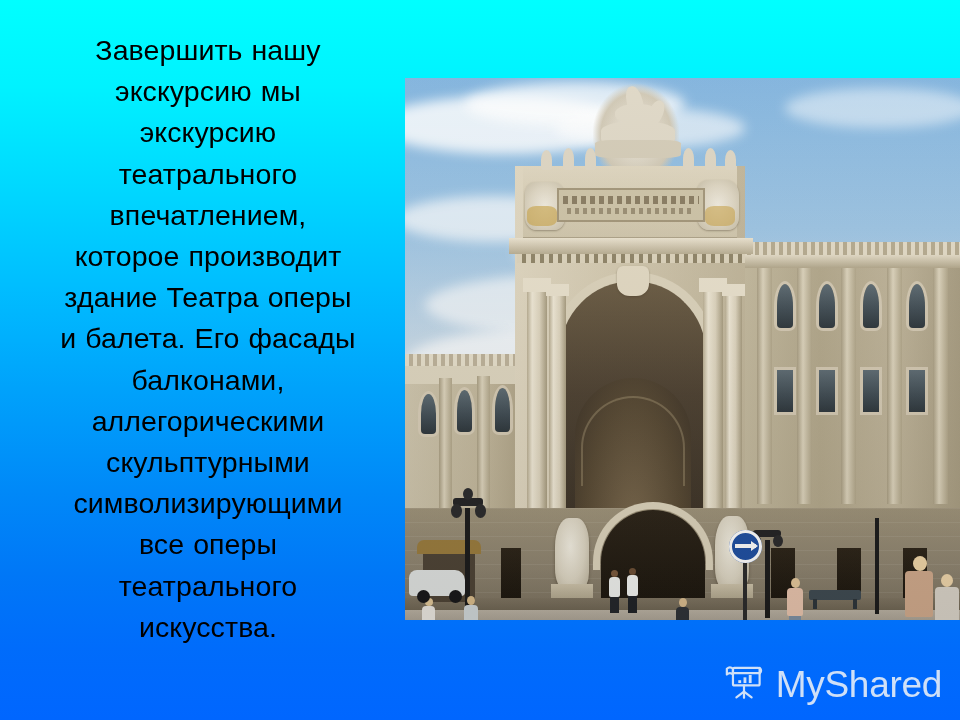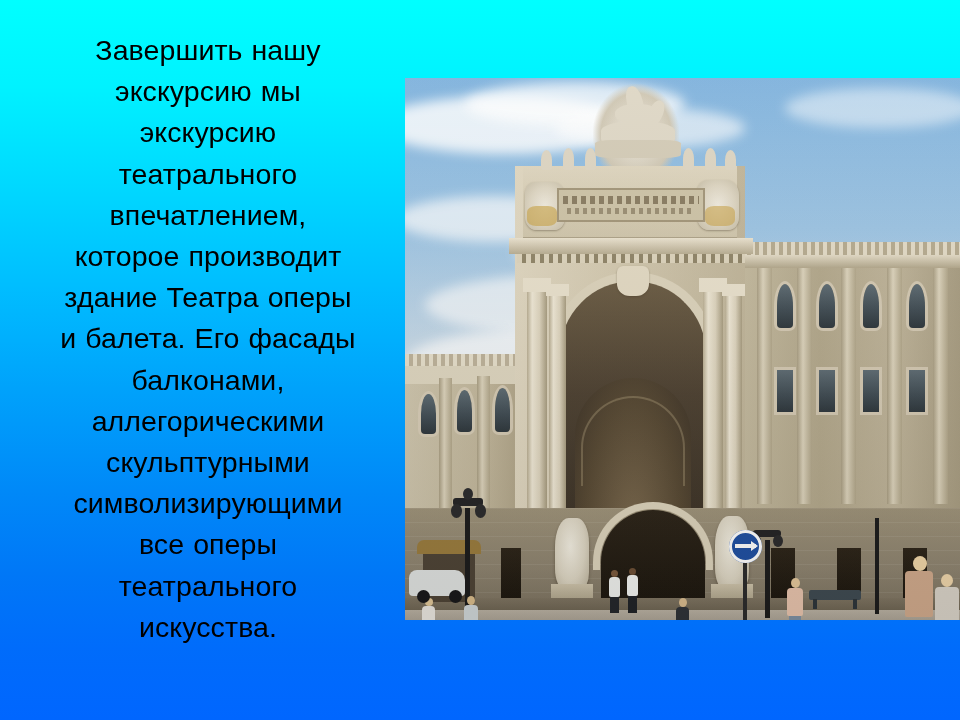--- a/index.html
+++ b/index.html
@@ -500,14 +500,33 @@
     <div class="ped-head" style="left:274px;top:520px;width:8px;height:9px;background:#d8bb8f;"></div>
     <div class="ped-body" style="left:271px;top:529px;width:13px;height:22px;background:#2e3238;"></div>
 
     <div class="car-body" style="left:4px;top:492px;width:56px;height:26px;background:#dfe2e1;"></div>
     <div class="car-wheel" style="left:12px;top:512px;width:13px;height:13px;"></div>
     <div class="car-wheel" style="left:44px;top:512px;width:13px;height:13px;"></div>
 
     <div class="photo-grade"></div>
   </div>
 
+  <div class="watermark">
+    <svg class="wm-icon" viewBox="0 0 44 42">
+      <g fill="none" stroke="#cfe0f7" stroke-width="2.3" stroke-linecap="round" stroke-linejoin="round">
+        <path d="M4 5 q3.2 -3 6.4 0 v6 q-3.2 -3 -6.4 0 z"></path>
+        <rect x="10.4" y="4" width="28" height="18.5" rx="1.6"></rect>
+        <path d="M10.4 9.6 h28"></path>
+        <path d="M38.4 4 q3 3 0 6"></path>
+        <path d="M22 22.5 v6.5"></path>
+        <path d="M14 35 l8 -6 l8 6"></path>
+        <path d="M22 29 v6.5"></path>
+      </g>
+      <g fill="#cfe0f7">
+        <rect x="16" y="17" width="3" height="3"></rect>
+        <rect x="21.5" y="14" width="3" height="6"></rect>
+        <rect x="27" y="11.5" width="3" height="8.5"></rect>
+      </g>
+    </svg>
+    <span class="wm-text">MyShared</span>
+  </div>
 
 </div>
 
 </body></html>

